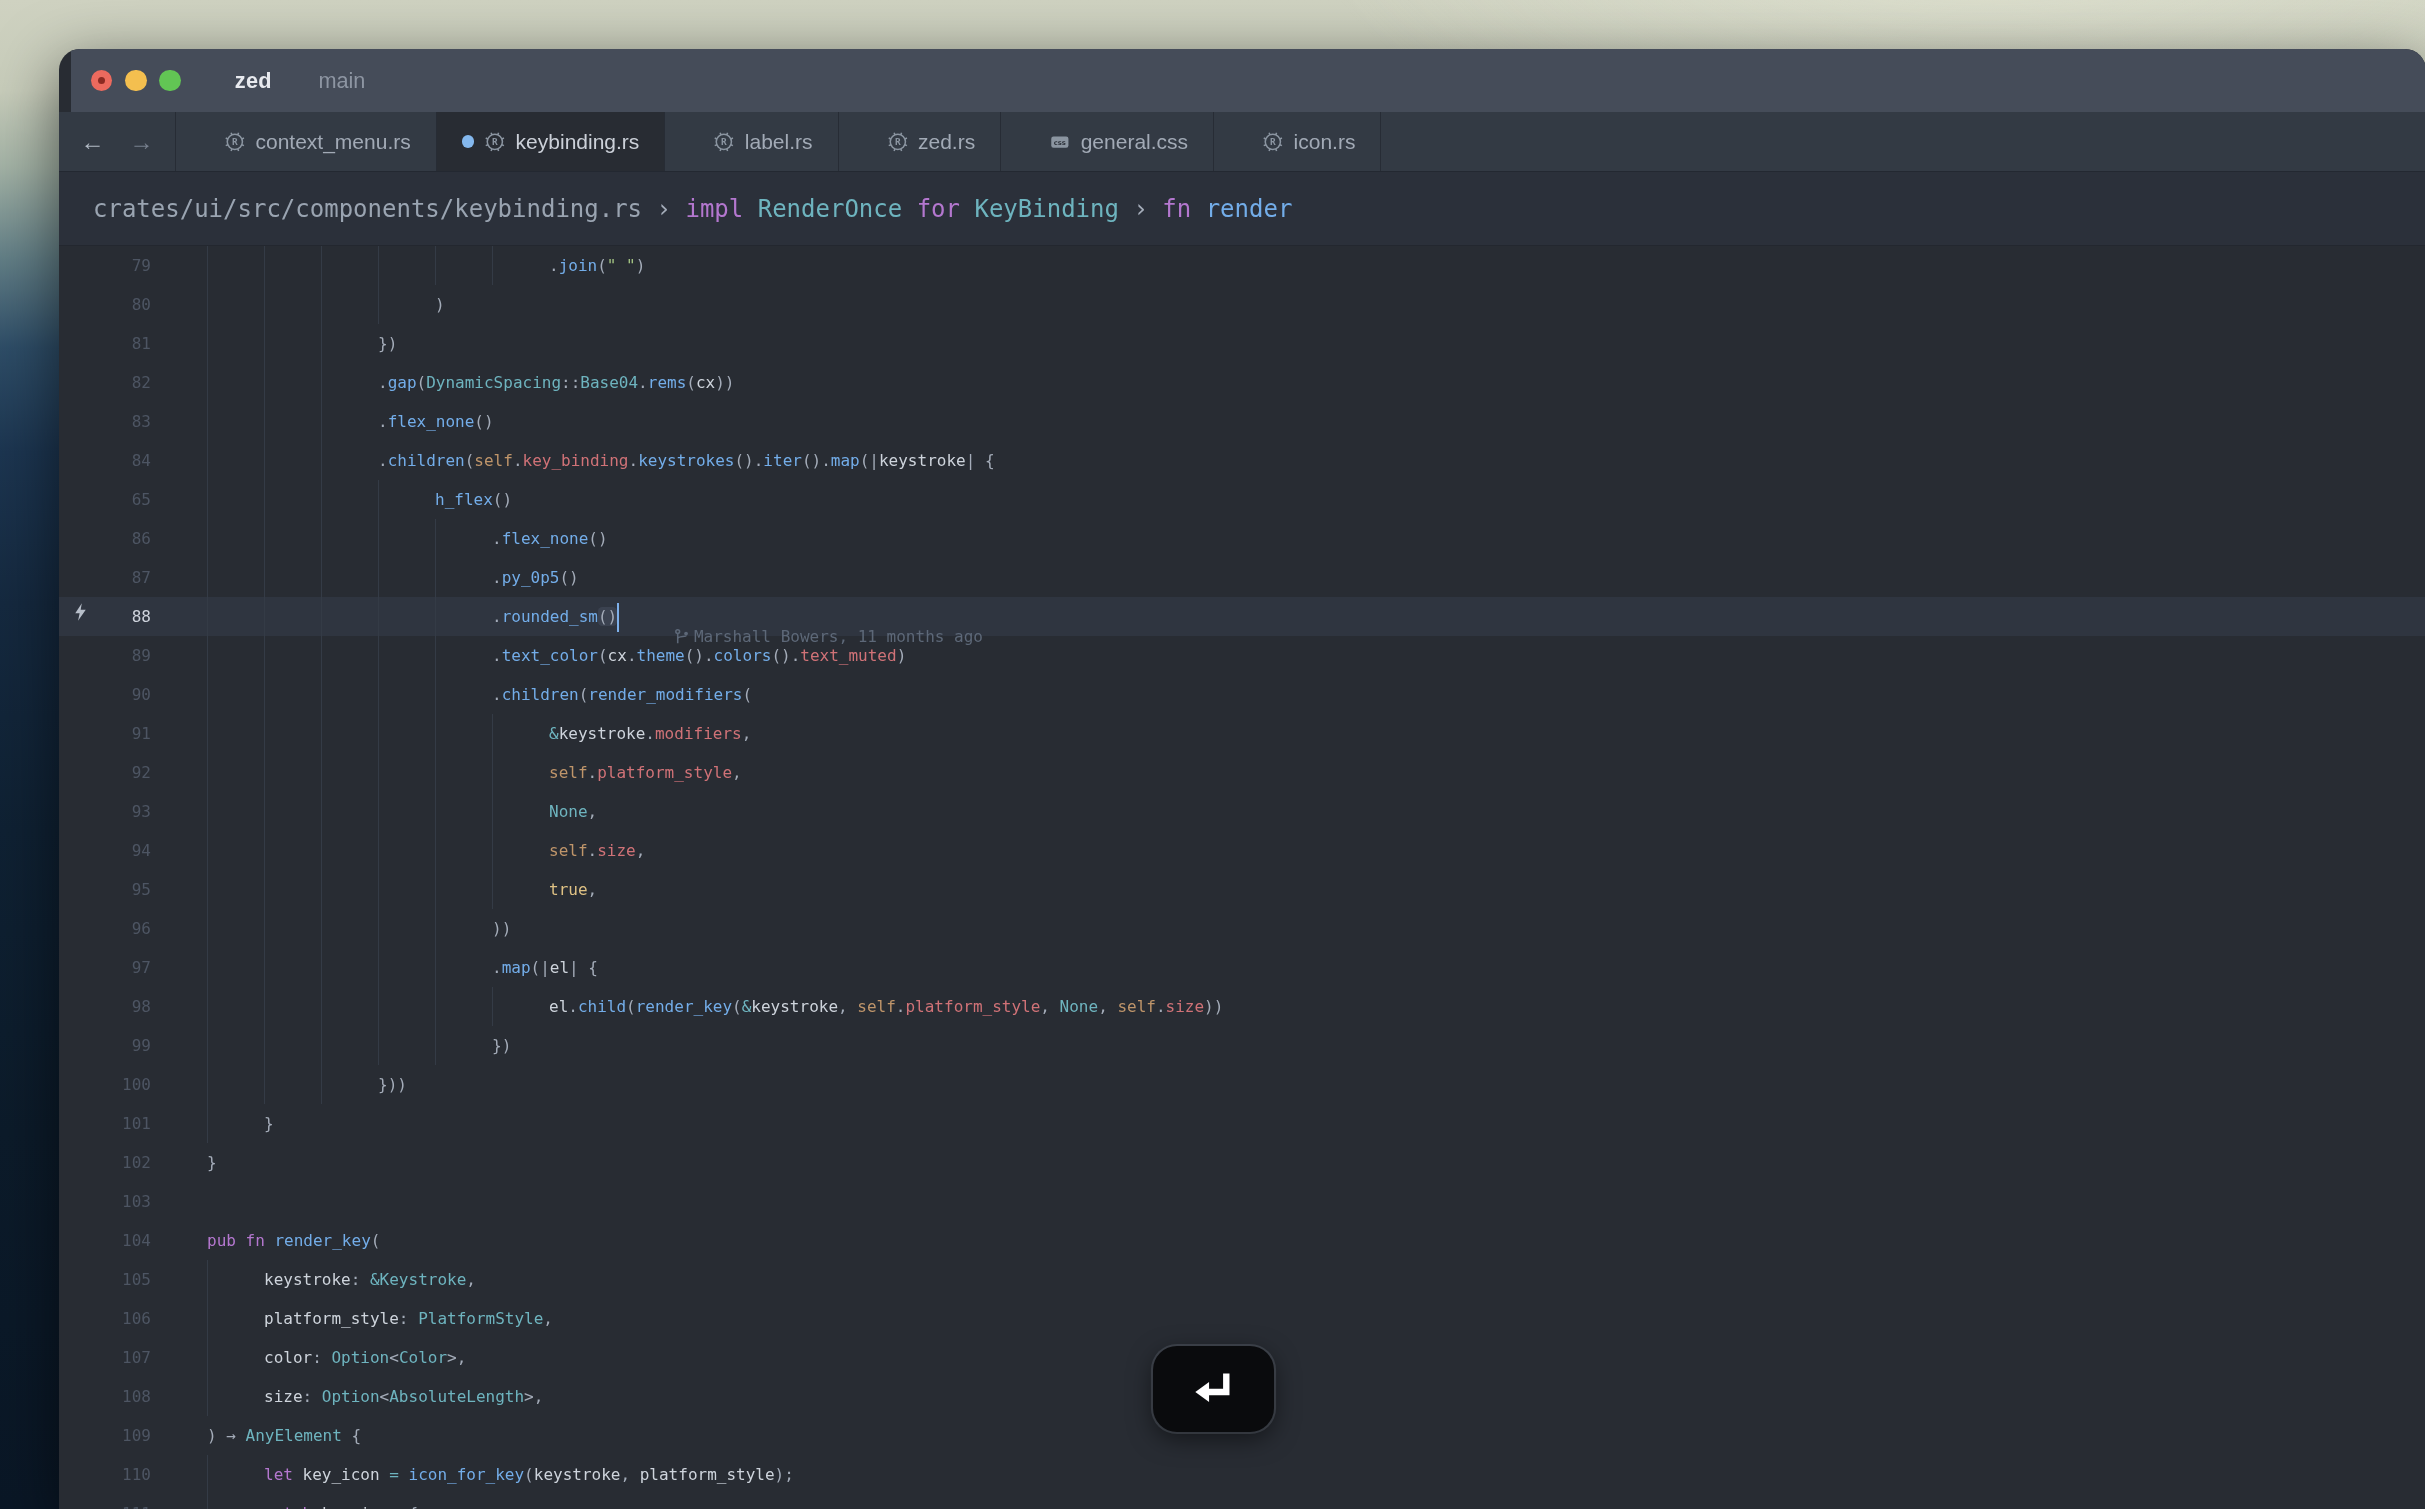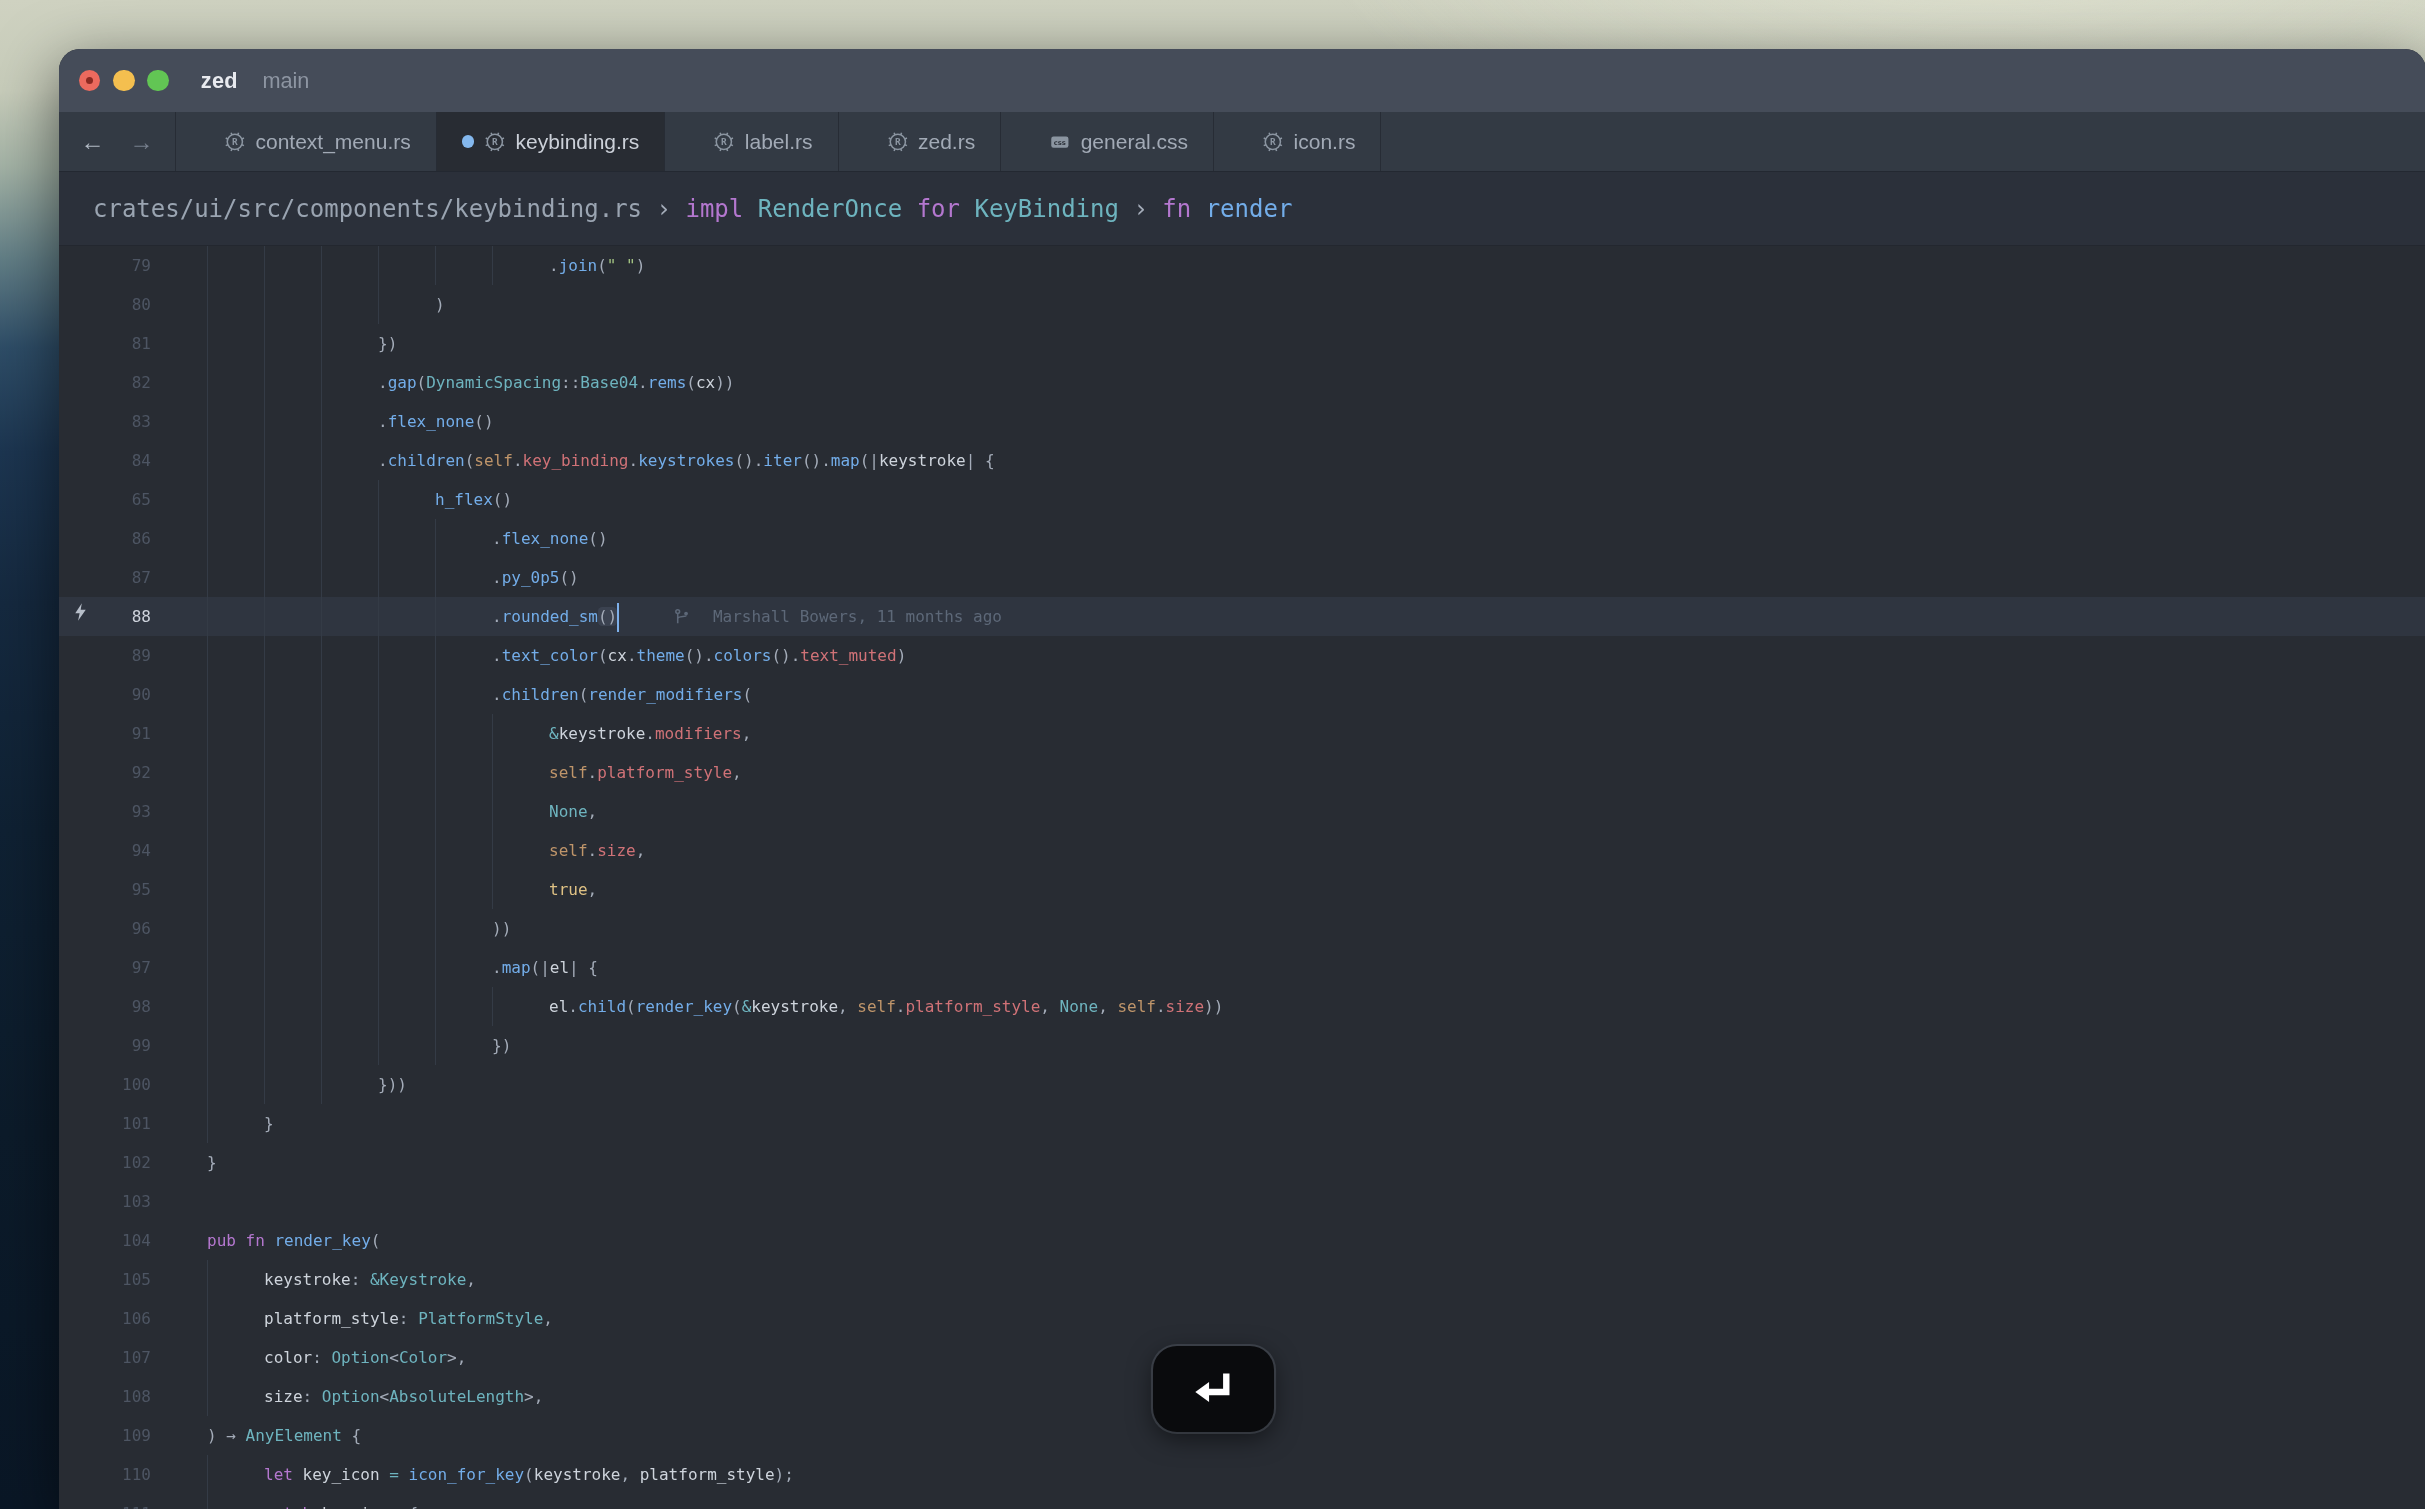--- a/index.html
+++ b/index.html
@@ -11,23 +11,23 @@
       linear-gradient(180deg,#cfd2c1 0%,#c7ccba 6%,#a3b2a5 11%,#637f86 17%,#2e4d67 23%,#1c3550 30%,#15293f 40%,#0f2133 55%,#0c1b2a 75%,#0a1726 100%);
   }
   .window{
     position:absolute;left:59px;top:49px;right:0;bottom:0;
     border-radius:21px 21px 0 0;overflow:hidden;
     background:var(--bg-editor);
     box-shadow:0 17px 63px rgba(0,0,0,.55);
   }
   
   .titlebar{
-    position:absolute;left:0;top:0;right:0;height:63px;
+    position:absolute;left:12px;top:0;right:0;height:63px;
     background:var(--bg-titlebar);
-    display:flex;align-items:center;
+    display:flex;align-items:center;gap:22px;
   }
   .traffic{display:flex;align-items:center;gap:12.6px;margin-left:19.6px;}
   .tl{width:21.7px;height:21.7px;border-radius:50%;display:inline-flex;align-items:center;justify-content:center;}
   .tl.red{background:var(--traffic-red);}
   .tl.yellow{background:var(--traffic-yellow);}
   .tl.green{background:var(--traffic-green);}
   .tl-dot{width:7.7px;height:7.7px;border-radius:50%;background:#8c2a22;}
   .app-name{margin-left:32px;font-size:21.7px;font-weight:700;color:#e8eaef;letter-spacing:0.3px;}
   .branch-name{margin-left:24.5px;font-size:21.7px;color:#8d95a2;}
   
@@ -72,21 +72,21 @@
   .line.current .lnum{color:var(--line-no-active);}
   .bolt{position:absolute;left:11.2px;top:50%;transform:translateY(-50%);}
   .content{flex:1;height:100%;}
   .iu{display:inline-block;width:57px;height:100%;box-sizing:border-box;border-left:1.4px solid var(--guide);vertical-align:top;}
   .tk-p{color:var(--punct);} .tk-f{color:var(--fn);} .tk-k{color:var(--kw);}
   .tk-t{color:var(--ty);} .tk-pr{color:var(--prop);} .tk-s{color:var(--str);}
   .tk-b{color:var(--bool);} .tk-sf{color:var(--selfc);} .tk-v{color:var(--varc);}
   .tk-d{color:inherit;}
   .box{background:#3b4250;border-radius:4.2px;}
   .cursor{display:inline-block;width:2.8px;height:29px;background:var(--cursor);vertical-align:middle;margin-left:-0.7px;}
-  .blame{color:var(--cmt);margin-left:53px;display:inline-flex;align-items:center;gap:21px;vertical-align:top;height:39px;}
+  .blame{color:var(--cmt);margin-left:53px;display:inline-flex;align-items:center;gap:2px;vertical-align:top;height:39px;margin-top:20px;}
   
   .key-overlay{
     position:absolute;left:1153px;top:1346px;width:121px;height:86px;
     background:var(--key-bg);border-radius:24px;
     display:flex;align-items:center;justify-content:center;
     box-shadow:0 0 0 2.1px rgba(140,150,165,.22), 0 7px 24px rgba(0,0,0,.5);
   }
 </style>
 </head>
 <body>

